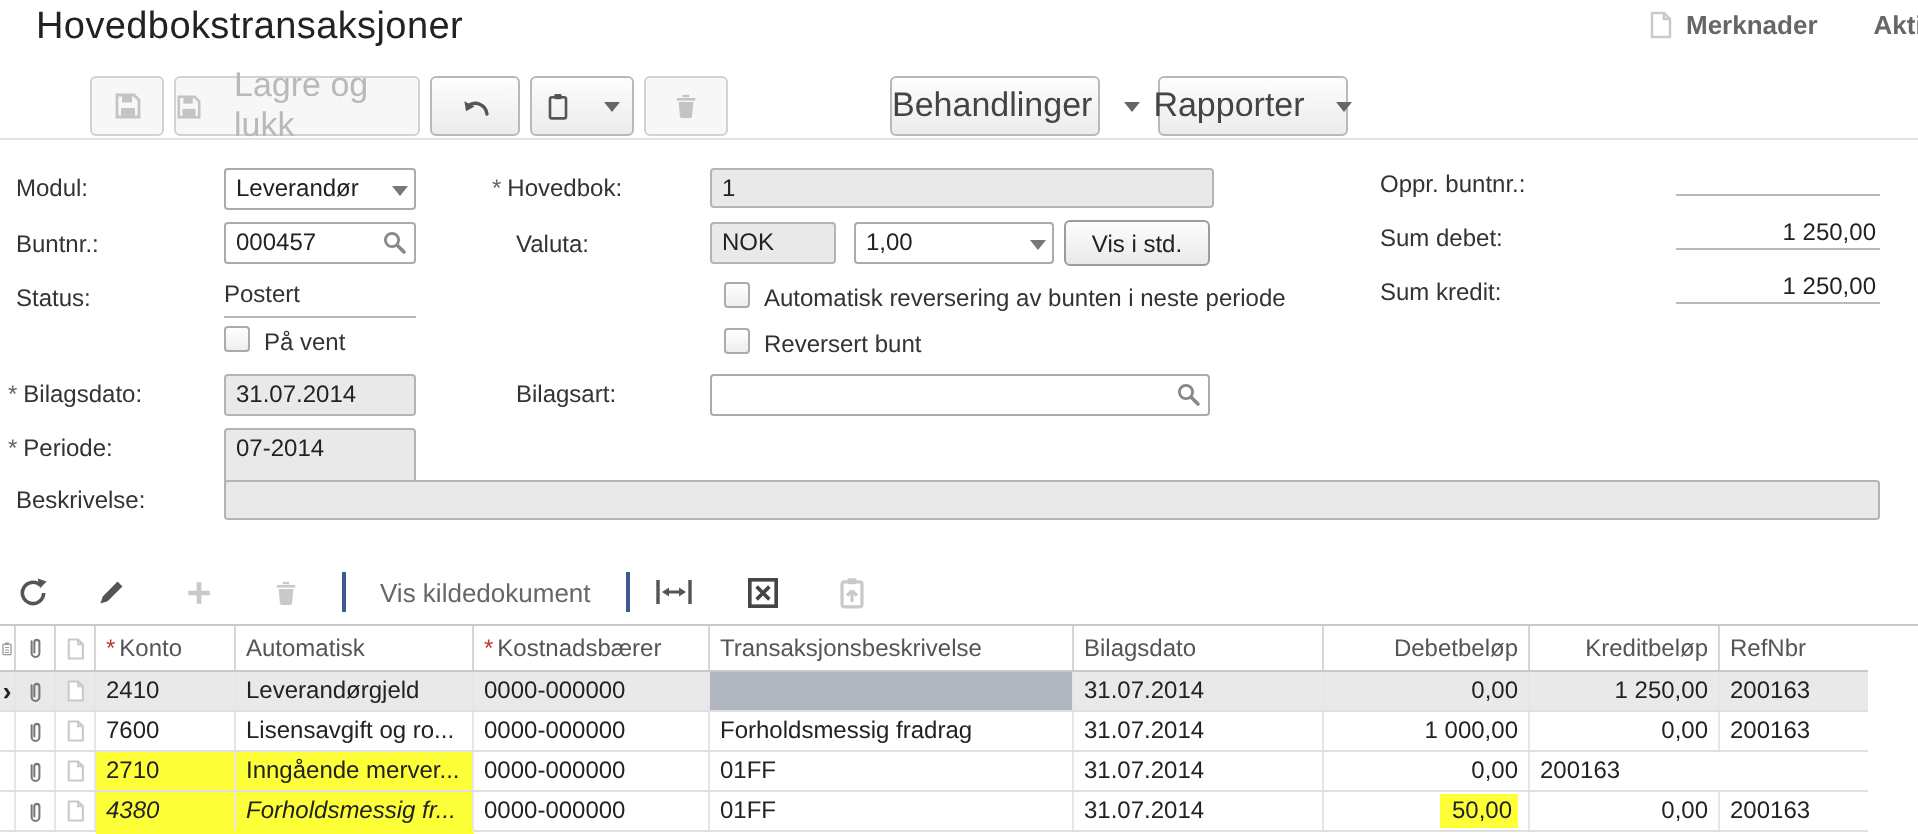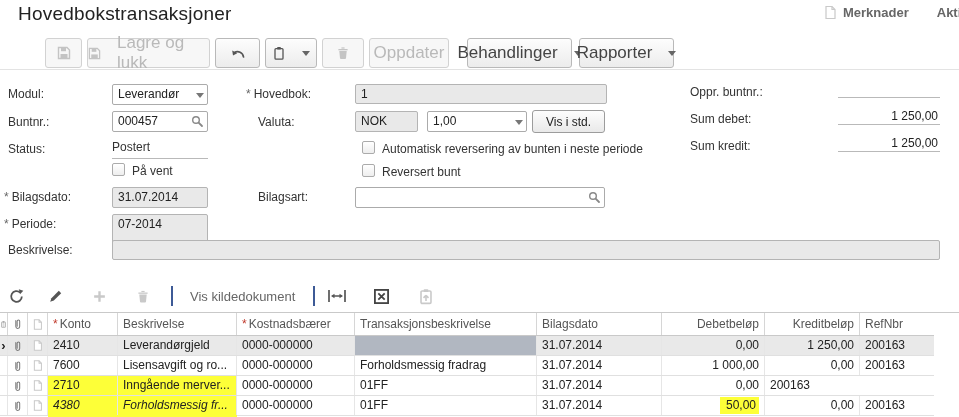--- a/index.html
+++ b/index.html
@@ -120,24 +120,21 @@
     </div>
     <div class="tbtn disabled" style="left:279px;width:42px;">
       <span class="icon">
         <svg width="14" height="14" viewBox="0 0 14 14">
             <rect x="2.4" y="3" width="9.2" height="1.3" fill="#c4c4c4"></rect>
             <rect x="5.4" y="1.4" width="3.2" height="1.2" fill="#c4c4c4"></rect>
             <path d="M3.3 5h7.4l-.7 7.2a1 1 0 0 1-1 .8H5a1 1 0 0 1-1-.8z" fill="#c4c4c4"></path>
           </svg>
       </span>
     </div>
-    <div class="tbtn disabled" style="left:326px;width:80px;">
-      <span>Oppdater</span>
-    </div>
-    <div class="tbtn" style="left:424px;width:105px;">
+    <div class="tbtn" style="left:402px;width:105px;justify-content:space-between;">
       <span>Behandlinger</span>
       <span class="caret"></span>
     </div>
     <div class="tbtn" style="left:536px;width:95px;">
       <span>Rapporter</span>
       <span class="caret"></span>
     </div>
   </div>
 
   <div class="form">
@@ -280,21 +277,21 @@
             <path d="M4.5 3.5v7a2.3 2.3 0 0 0 4.6 0V4.2a1.5 1.5 0 0 0-3 0v6" fill="none" stroke="#777" stroke-width="1.2" stroke-linecap="round"></path>
           </svg>
       </div>
       <div class="gcell icn">
         <svg width="11" height="13" viewBox="0 0 14 15">
             <path d="M3 1.5h6l3 3v9H3z" fill="#fff" stroke="#c9c9c9" stroke-width="1.3"></path>
             <path d="M9 1.5v3h3" fill="none" stroke="#c9c9c9" stroke-width="1.3"></path>
           </svg>
       </div>
       <div class="gcell"><span class="hred">*</span><span>Konto</span></div>
-      <div class="gcell">Beskrivelse</div>
+      <div class="gcell">Automatisk</div>
       <div class="gcell"><span class="hred">*</span><span>Kostnadsbærer</span></div>
       <div class="gcell">Transaksjonsbeskrivelse</div>
       <div class="gcell">Bilagsdato</div>
       <div class="gcell num">Debetbeløp</div>
       <div class="gcell num">Kreditbeløp</div>
       <div class="gcell" style="border-right:none;">RefNbr</div>
     </div>
 
     <div class="grow grown selected">
       <div class="gcell icn marker">›</div>

